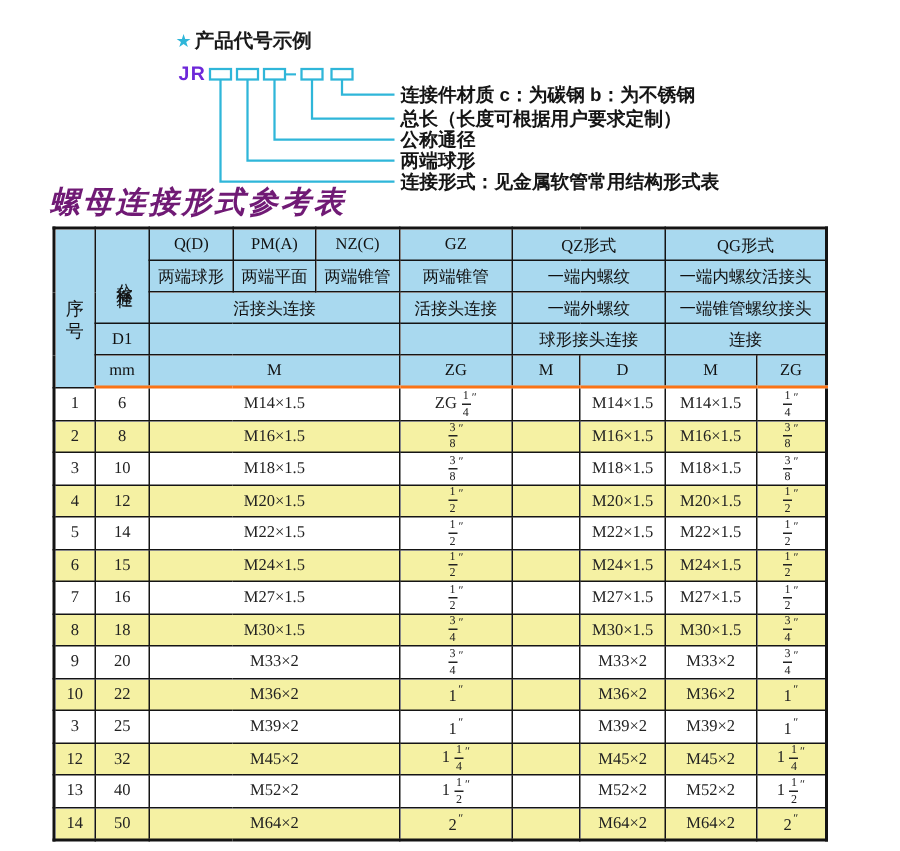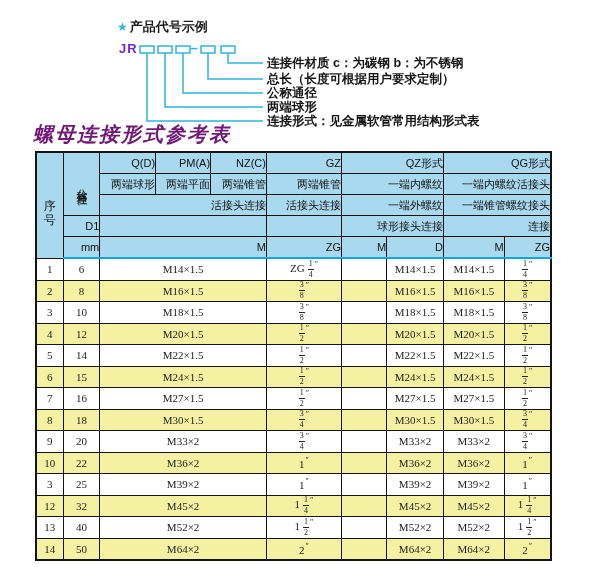--- a/index.html
+++ b/index.html
@@ -24,23 +24,23 @@
   table.ref{
     position:absolute;left:35px;top:151px;border-collapse:collapse;table-layout:fixed;
     border:2px solid #141414;
   }
   .ref th,.ref td{
     border:1px solid #141414;text-align:center;vertical-align:middle;padding:0;
     font-weight:normal;overflow:hidden;white-space:nowrap;
   }
   .ref thead th{
     background:var(--header-blue,#a9d9ef);font-size:11px;height:20px;
-    font-family:Liberation Sans, sans-serif;color:#111;text-align:right;
-  }
-  .ref thead tr:last-child th{border-bottom:2px solid #0ea5e9;}
+    font-family:Liberation Serif, serif;color:#111;
+  }
+  .ref thead tr:last-child th{border-bottom:2px solid #f97316;}
   .ref tbody td{
     font-size:11px;height:20.5px;background:var(--row-white,#ffffff);
     font-family:"Liberation Serif","DejaVu Serif",serif;color:#222;
   }
   .ref tbody tr.alt td{background:var(--row-yellow,#f5f1a3);}
   .ref thead th.seq-cell{background:var(--header-blue,#a9d9ef);}
   .vtext{writing-mode:vertical-rl;text-orientation:upright;margin:0 auto;line-height:1;}
   .vseq{letter-spacing:16px;font-size:12px;}
   .vdn{letter-spacing:2px;font-size:11px;}
   

